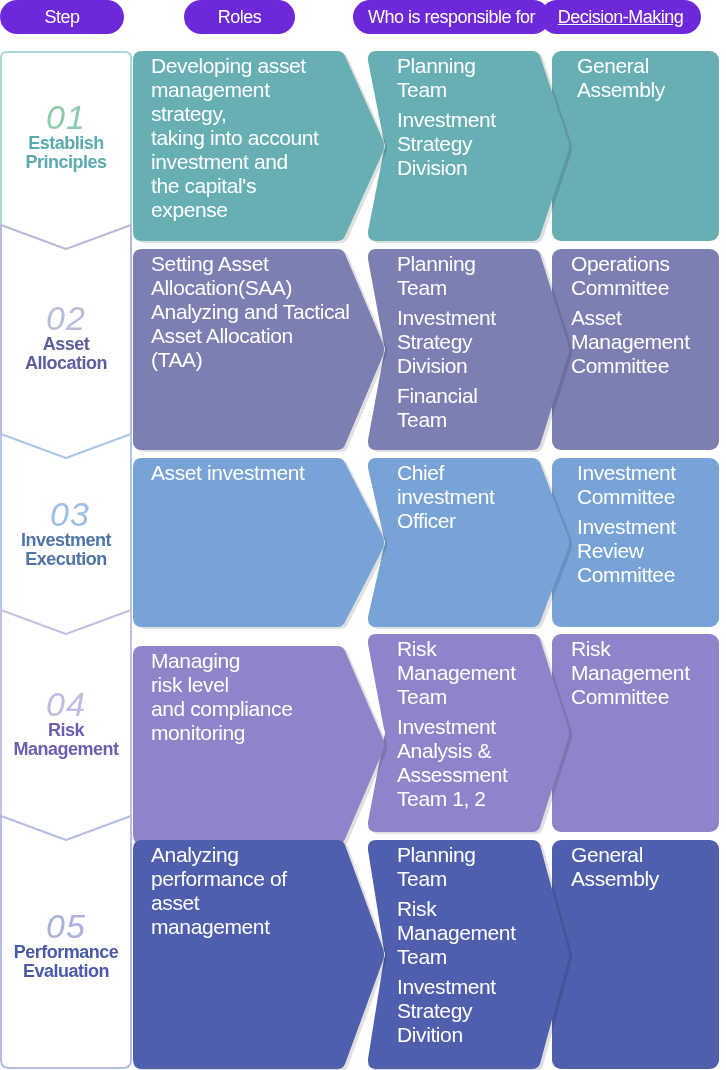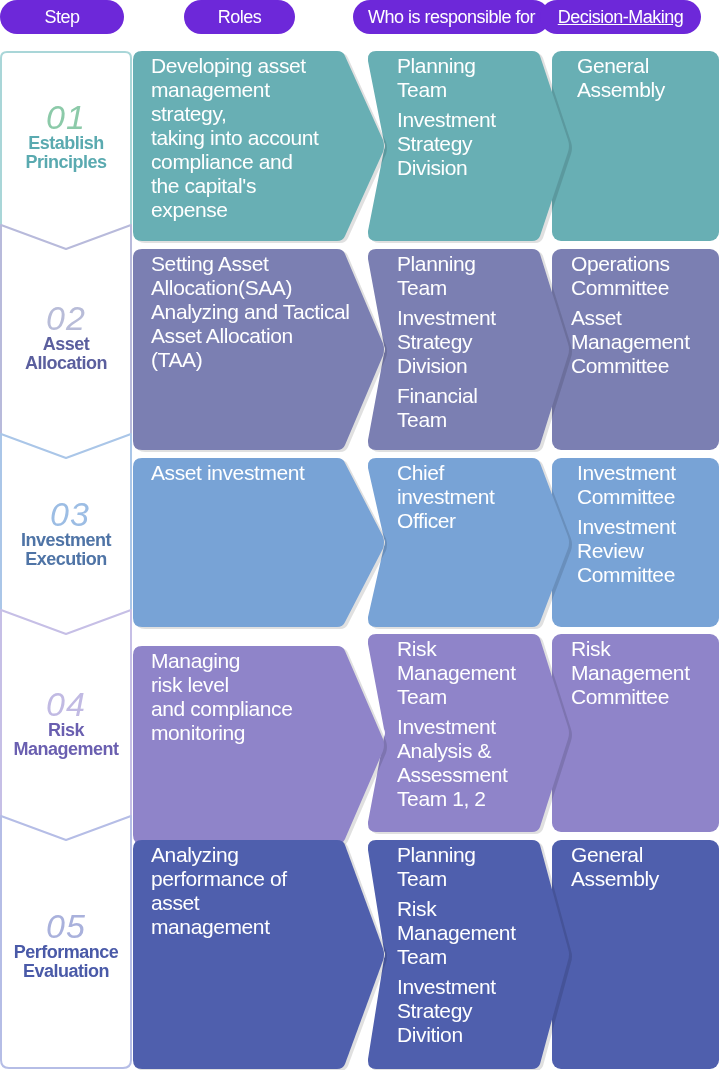--- a/index.html
+++ b/index.html
@@ -65,21 +65,21 @@
       <svg class="shape" width="262" height="196" style="overflow:visible">
         <path d="M9,0 L204,0 Q210,0 212,5 L250,89 Q252,95 250,101 L212,185 Q210,190 204,190 L9,190 Q0,190 0,181 L0,9 Q0,0 9,0 Z" fill="rgba(0,0,0,0.12)" transform="translate(3,2)"></path>
         <path d="M9,0 L204,0 Q210,0 212,5 L250,89 Q252,95 250,101 L212,185 Q210,190 204,190 L9,190 Q0,190 0,181 L0,9 Q0,0 9,0 Z" fill="#68afb4"></path>
       </svg>
       <div class="txt" style="left:18px;top:0;width:230px;height:190px;">
         <div class="grp">
           <div>Developing asset</div>
           <div>management</div>
           <div>strategy,</div>
           <div>taking into account</div>
-          <div>compliance and</div>
+          <div>investment and</div>
           <div>the capital's</div>
           <div>expense</div>
         </div>
       </div>
     </div>
     <div style="position:absolute;left:0;top:225px;width:132px;height:233px;">
       <svg width="132" height="233" style="position:absolute;left:0;top:0;overflow:visible">
         <path d="M1,0 L66,24 L131,0 L131,223 L66,243 L1,223 Z" fill="#ffffff" stroke="#b8badb" stroke-width="2" stroke-linejoin="round"></path>
       </svg>
     </div>

